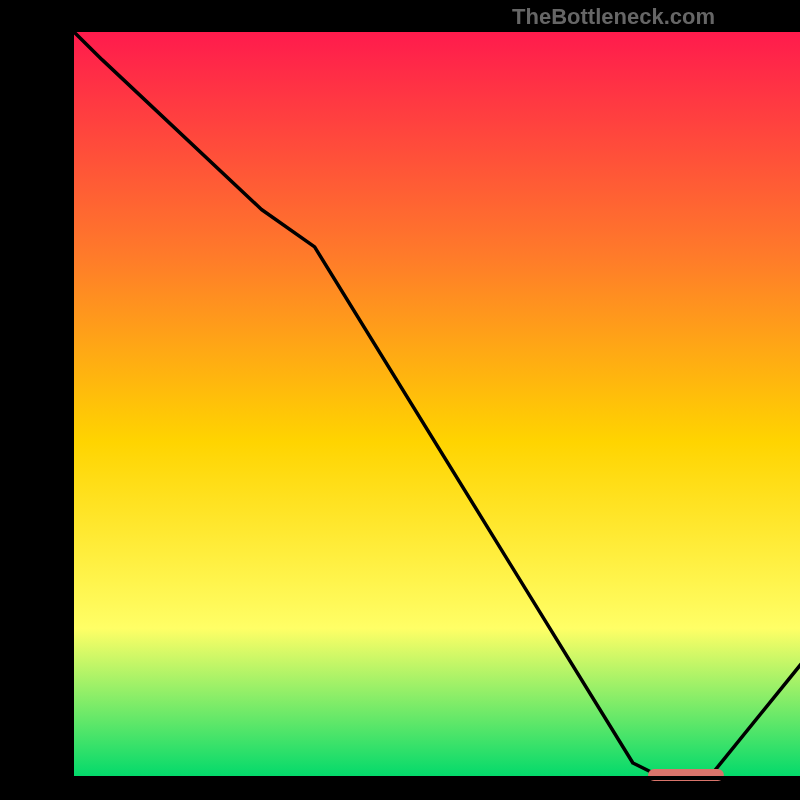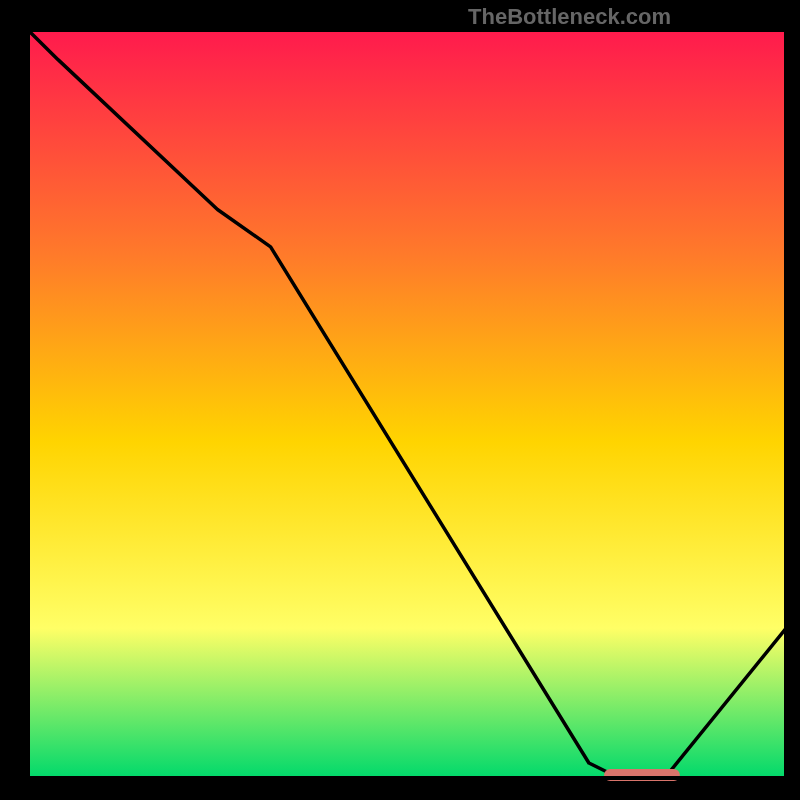--- a/index.html
+++ b/index.html
@@ -8,20 +8,21 @@
     width: 800px;
     height: 800px;
     background: #000;
     overflow: hidden;
     font-family: Arial, Helvetica, sans-serif;
   }
   .container {
     position: relative;
     width: 681px;
     height: 800px;
+    padding-left: 44px;
   }
   .watermark {
     position: absolute;
     top: 4px;
     right: 10px;
     color: #666;
     font-size: 22px;
     font-weight: bold;
     z-index: 10;
   }

